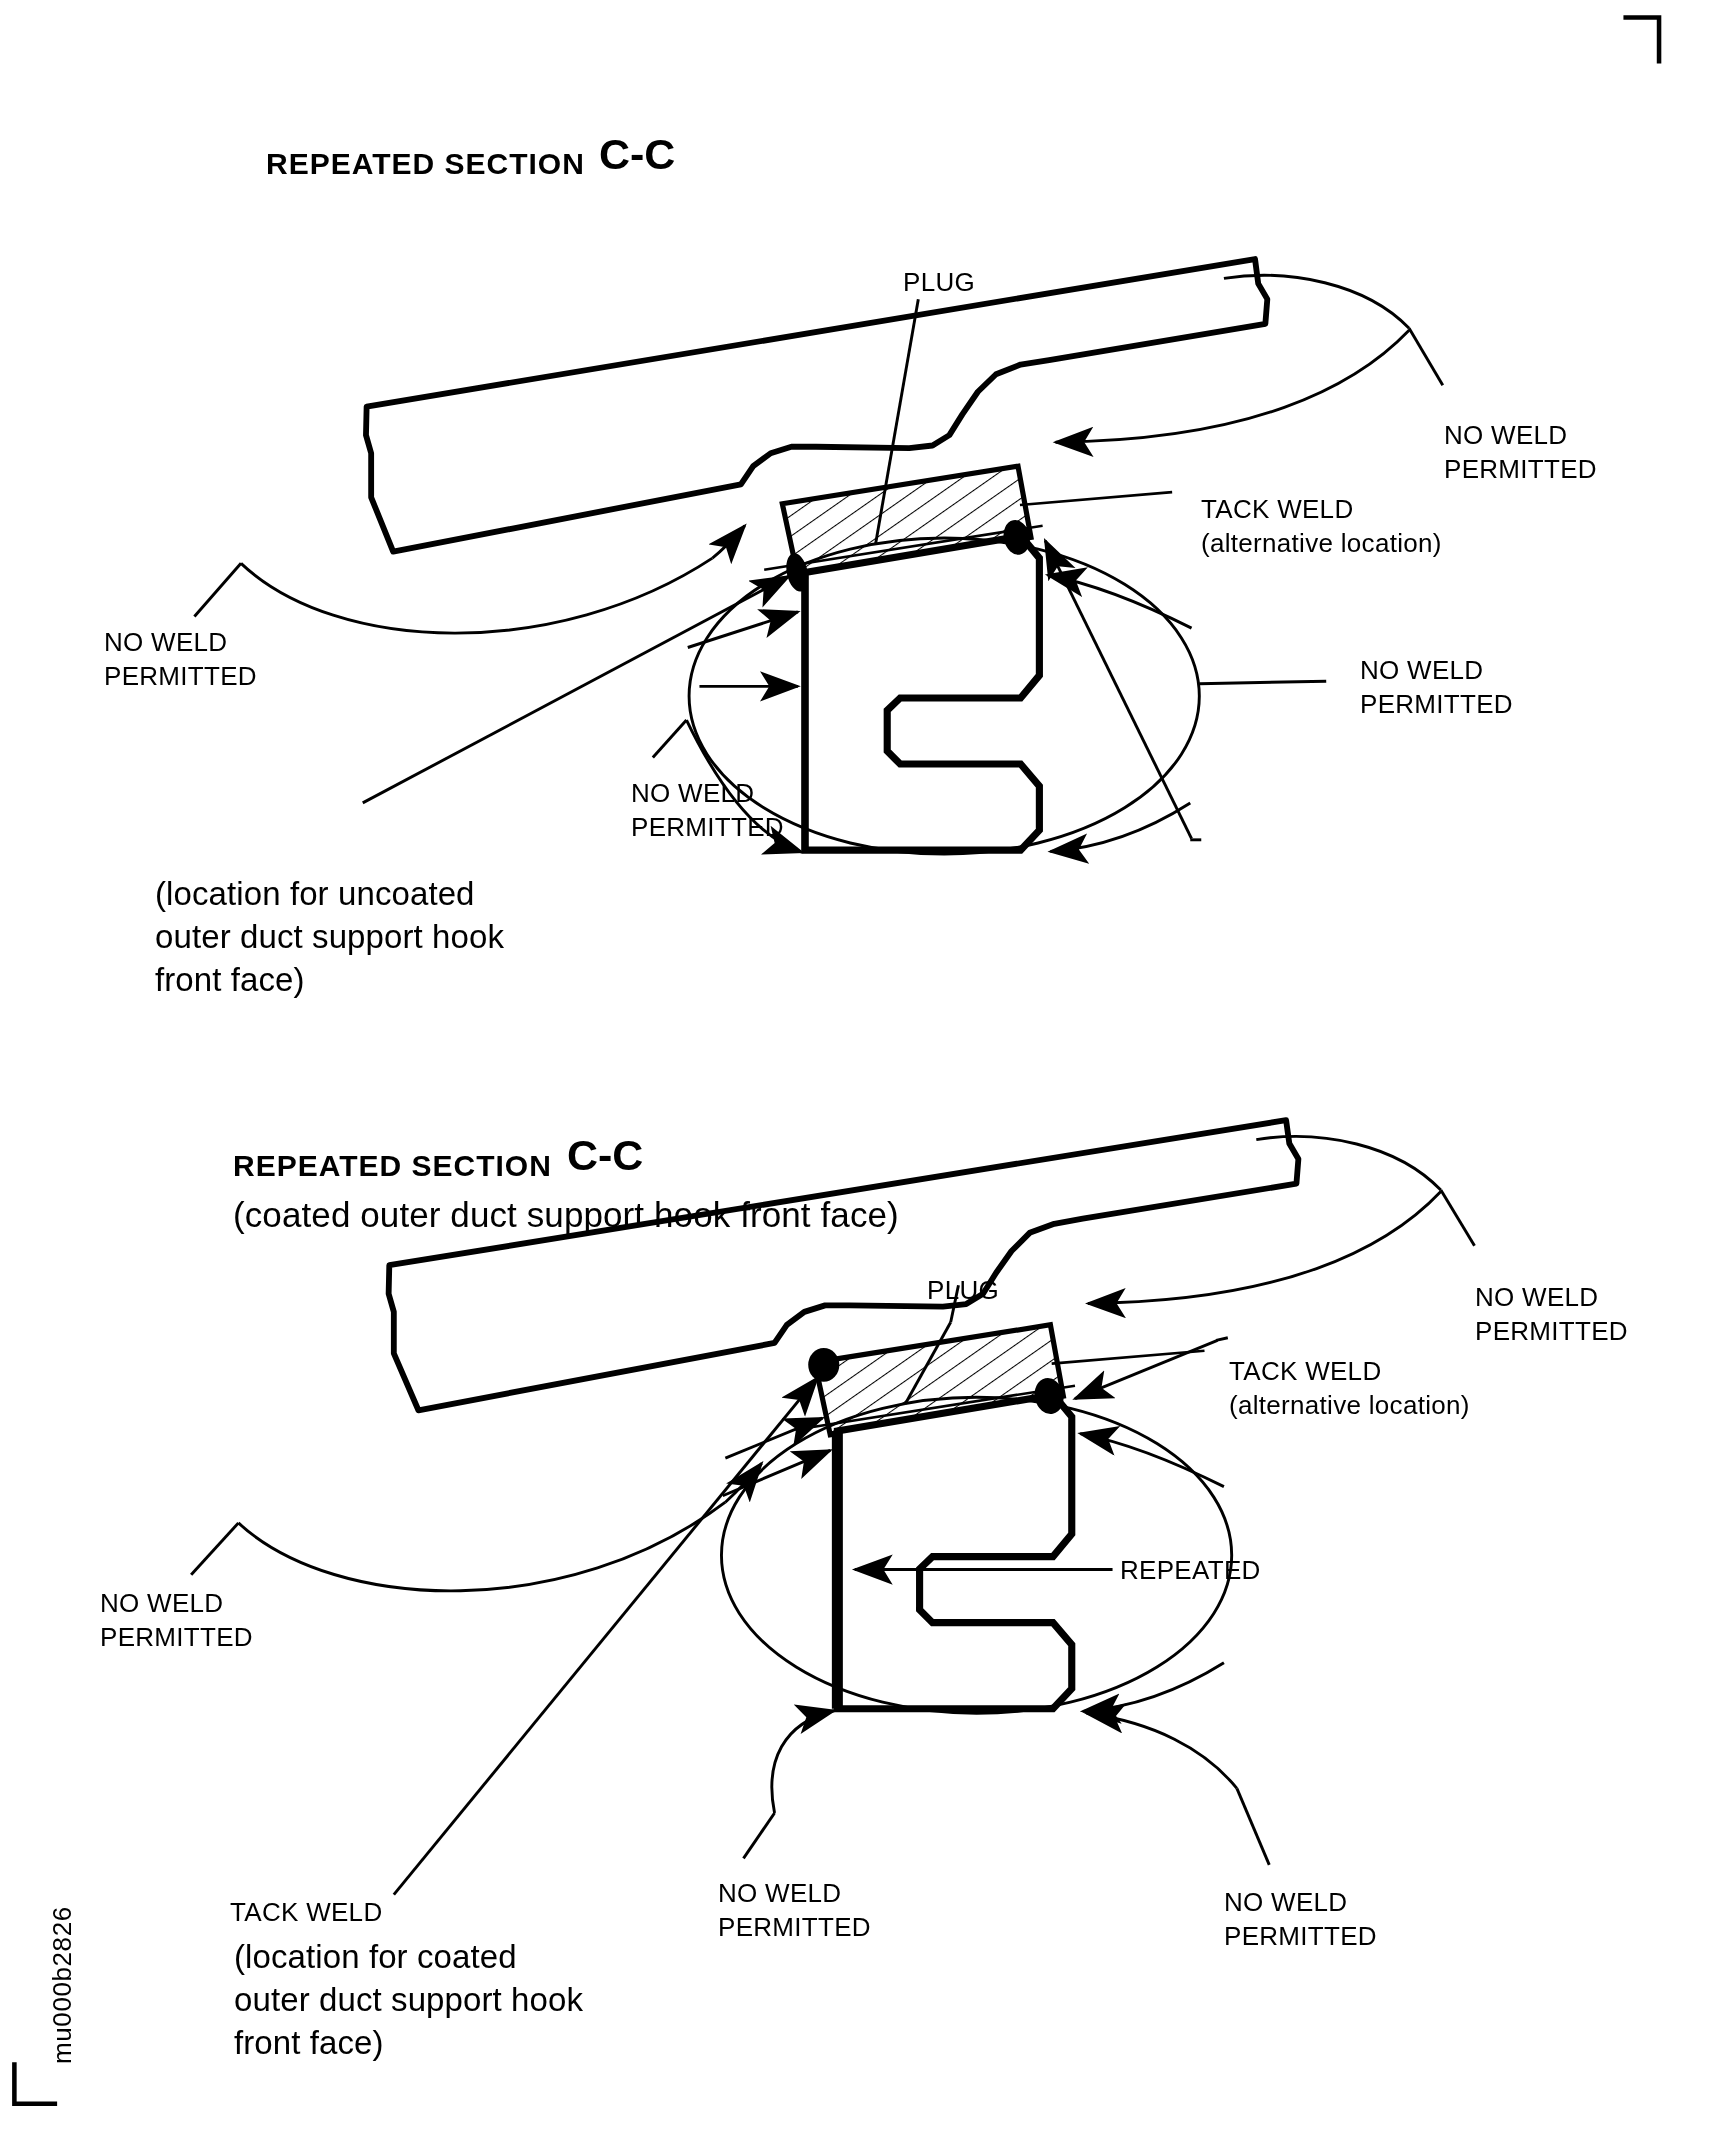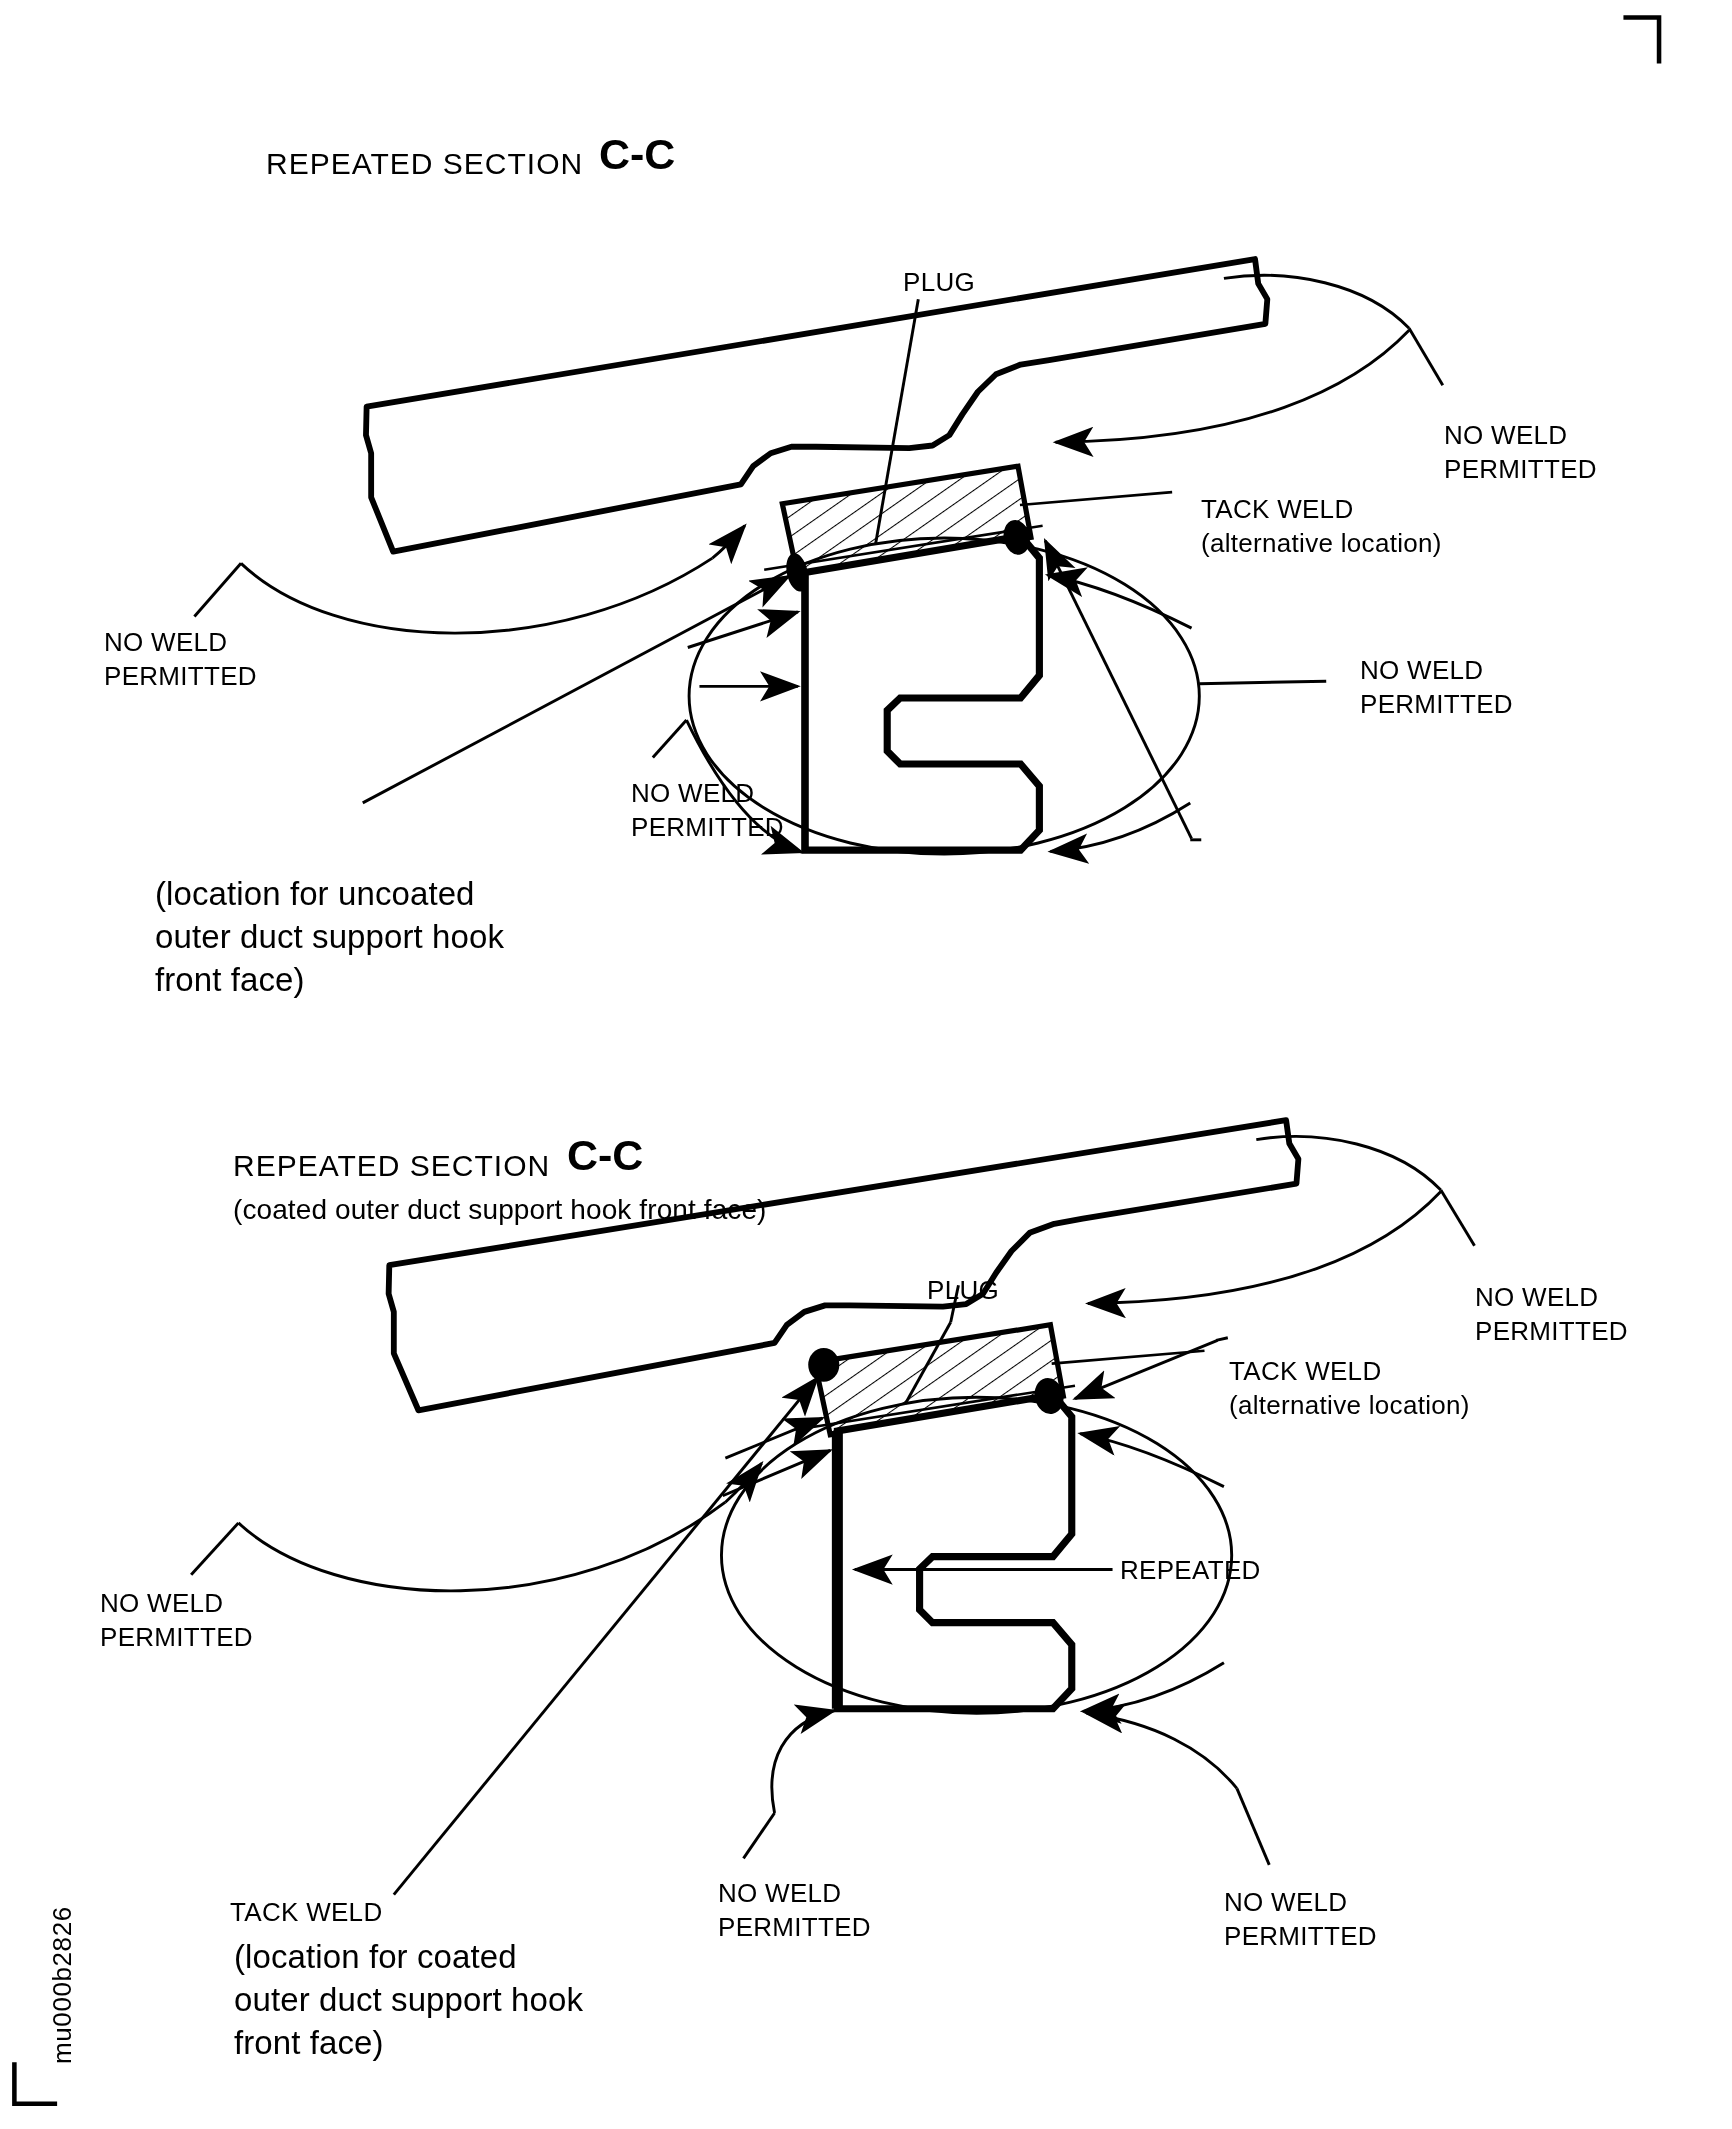--- a/index.html
+++ b/index.html
@@ -30,28 +30,29 @@
   }
   .txt {
     position: absolute;
     white-space: pre;
     line-height: 1.30;
     letter-spacing: 0.1px;
   }
   .title-main {
     font-size: 30px;
     letter-spacing: 1px;
+    font-weight: bold;
   }
   .title-cc {
     font-size: 43px;
     font-weight: bold;
     letter-spacing: 0px;
   }
   .title-sub {
-    font-size: 28px;
+    font-size: 35px;
   }
   .lbl {
     font-size: 26px;
     letter-spacing: 0.3px;
   }
   .lbl-small {
     font-size: 33px;
   }
   .figid {
     position: absolute;

